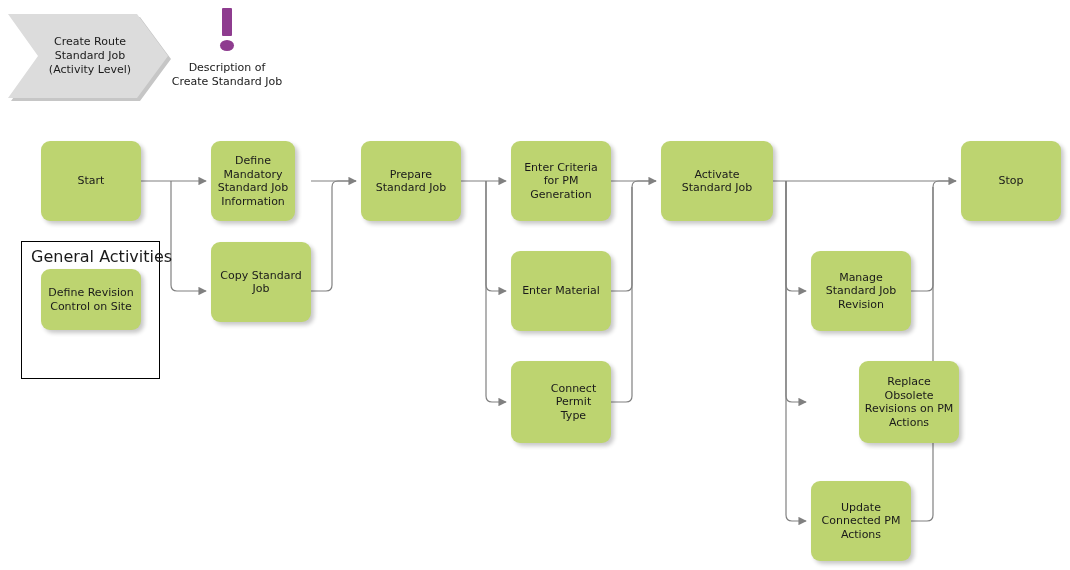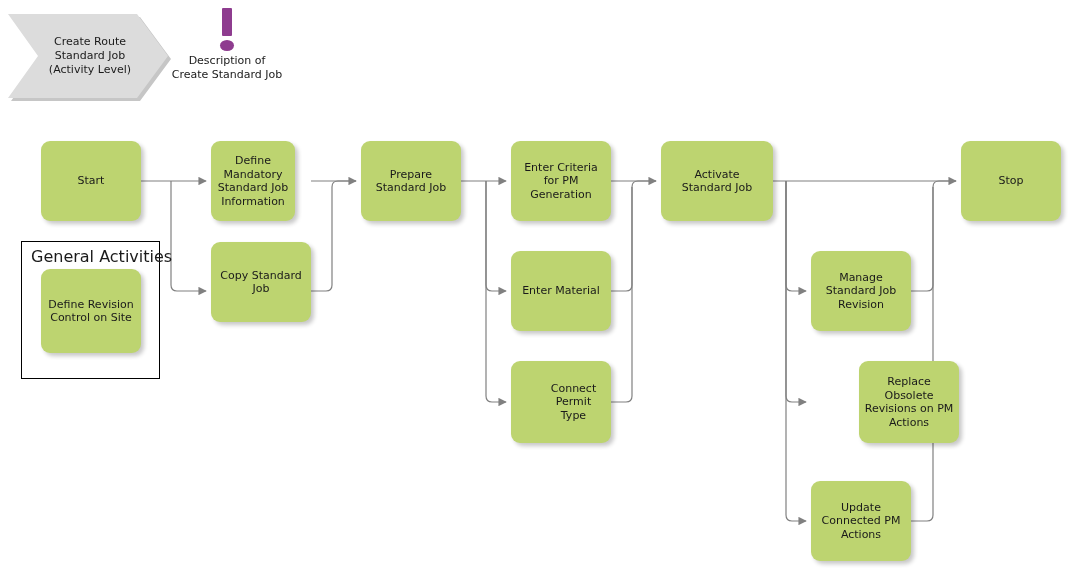--- a/index.html
+++ b/index.html
@@ -99,21 +99,21 @@
     height: 11px;
     background: #8e3c8f;
     border-radius: 50%;
   }
   .note-caption {
     text-align: center;
     font-size: 11px;
     line-height: 14px;
     color: #1a1a1a;
     white-space: pre-line;
-    margin-top: 2px;
+    margin-top: 9px;
   }
   
   .node {
     position: absolute;
     box-sizing: border-box;
     background: #bdd470;
     border-radius: 9px;
     box-shadow: 3px 3px 4px rgba(0, 0, 0, 0.22);
     display: flex;
     align-items: center;
@@ -197,21 +197,21 @@
     </div>
     <div class="note-caption">Description of
 Create Standard Job</div>
   </div>
 
   <div class="group" style="left:21px; top:241px; width:139px; height:138px;"></div>
   <div class="group-title" style="left:31px; top:250px;">General Activities</div>
 
   <div class="node" style="left:41px; top:141px; width:100px; height:80px;">Start</div>
 
-  <div class="node" style="left:41px; top:269px; width:100px; height:84px;">Define Revision
+  <div class="node" style="left:41px; top:269px; width:100px; height:61px;">Define Revision
 Control on Site</div>
 
   <div class="node" style="left:211px; top:141px; width:84px; height:80px;">Define
 Mandatory
 Standard Job
 Information</div>
 
   <div class="node" style="left:211px; top:242px; width:100px; height:80px;">Copy Standard
 Job</div>
 

